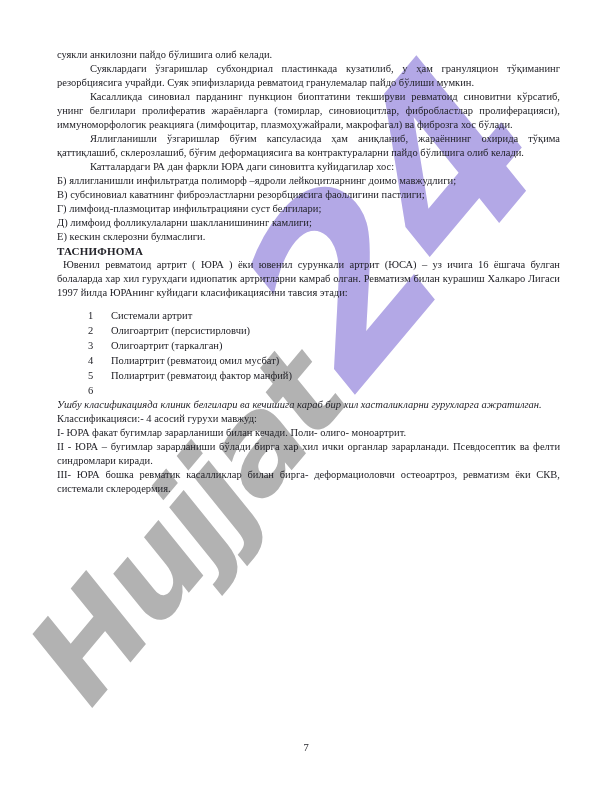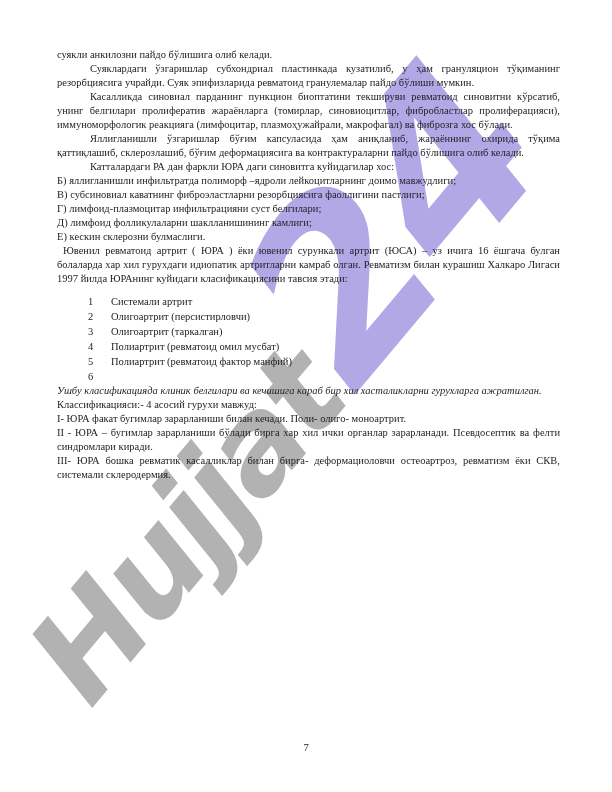--- a/index.html
+++ b/index.html
@@ -80,20 +80,21 @@
     <p class="just ind mt">Яллигланишли ўзгаришлар бўғим капсуласида ҳам аниқланиб, жараённинг охирида тўқима қаттиқлашиб, склерозлашиб, бўғим деформациясига ва контрактураларни пайдо бўлишига олиб келади.</p>
 
     <p class="ind mt2">Катталардаги РА дан фаркли ЮРА даги синовитга куйидагилар хос:</p>
 
     <p class="blk2 mt2">Б) яллигланишли инфильтратда полиморф –ядроли лейкоцитларнинг доимо мавжудлиги;</p>
     <p class="blk2 mt2">В) субсиновиал каватнинг фиброэластларни резорбциясига фаоллигини пастлиги;</p>
     <p class="blk2 mt2">Г) лимфоид-плазмоцитар инфильтрацияни суст белгилари;</p>
     <p class="blk2 mt2">Д) лимфоид фолликулаларни шаклланишининг камлиги;</p>
     <p class="blk2 mt2">Е) кескин склерозни булмаслиги.</p>
 
+    <p class="heading mt3">ТАСНИФНОМА</p>
 
     <p class="just ind-sm mt2">Ювенил ревматоид артрит ( ЮРА ) ёки ювенил сурункали артрит (ЮСА) – уз ичига 16 ёшгача булган болаларда хар хил гурухдаги  идиопатик артритларни камраб олган. Ревматизм билан курашиш Халкаро Лигаси 1997 йилда ЮРАнинг куйидаги класификациясини тавсия этади:</p>
 
     <div class="clist">
       <div class="clist-row">
         <span class="clist-num">1</span>
         <span class="clist-text">Системали артрит</span>
       </div>
       <div class="clist-row">
         <span class="clist-num">2</span>

